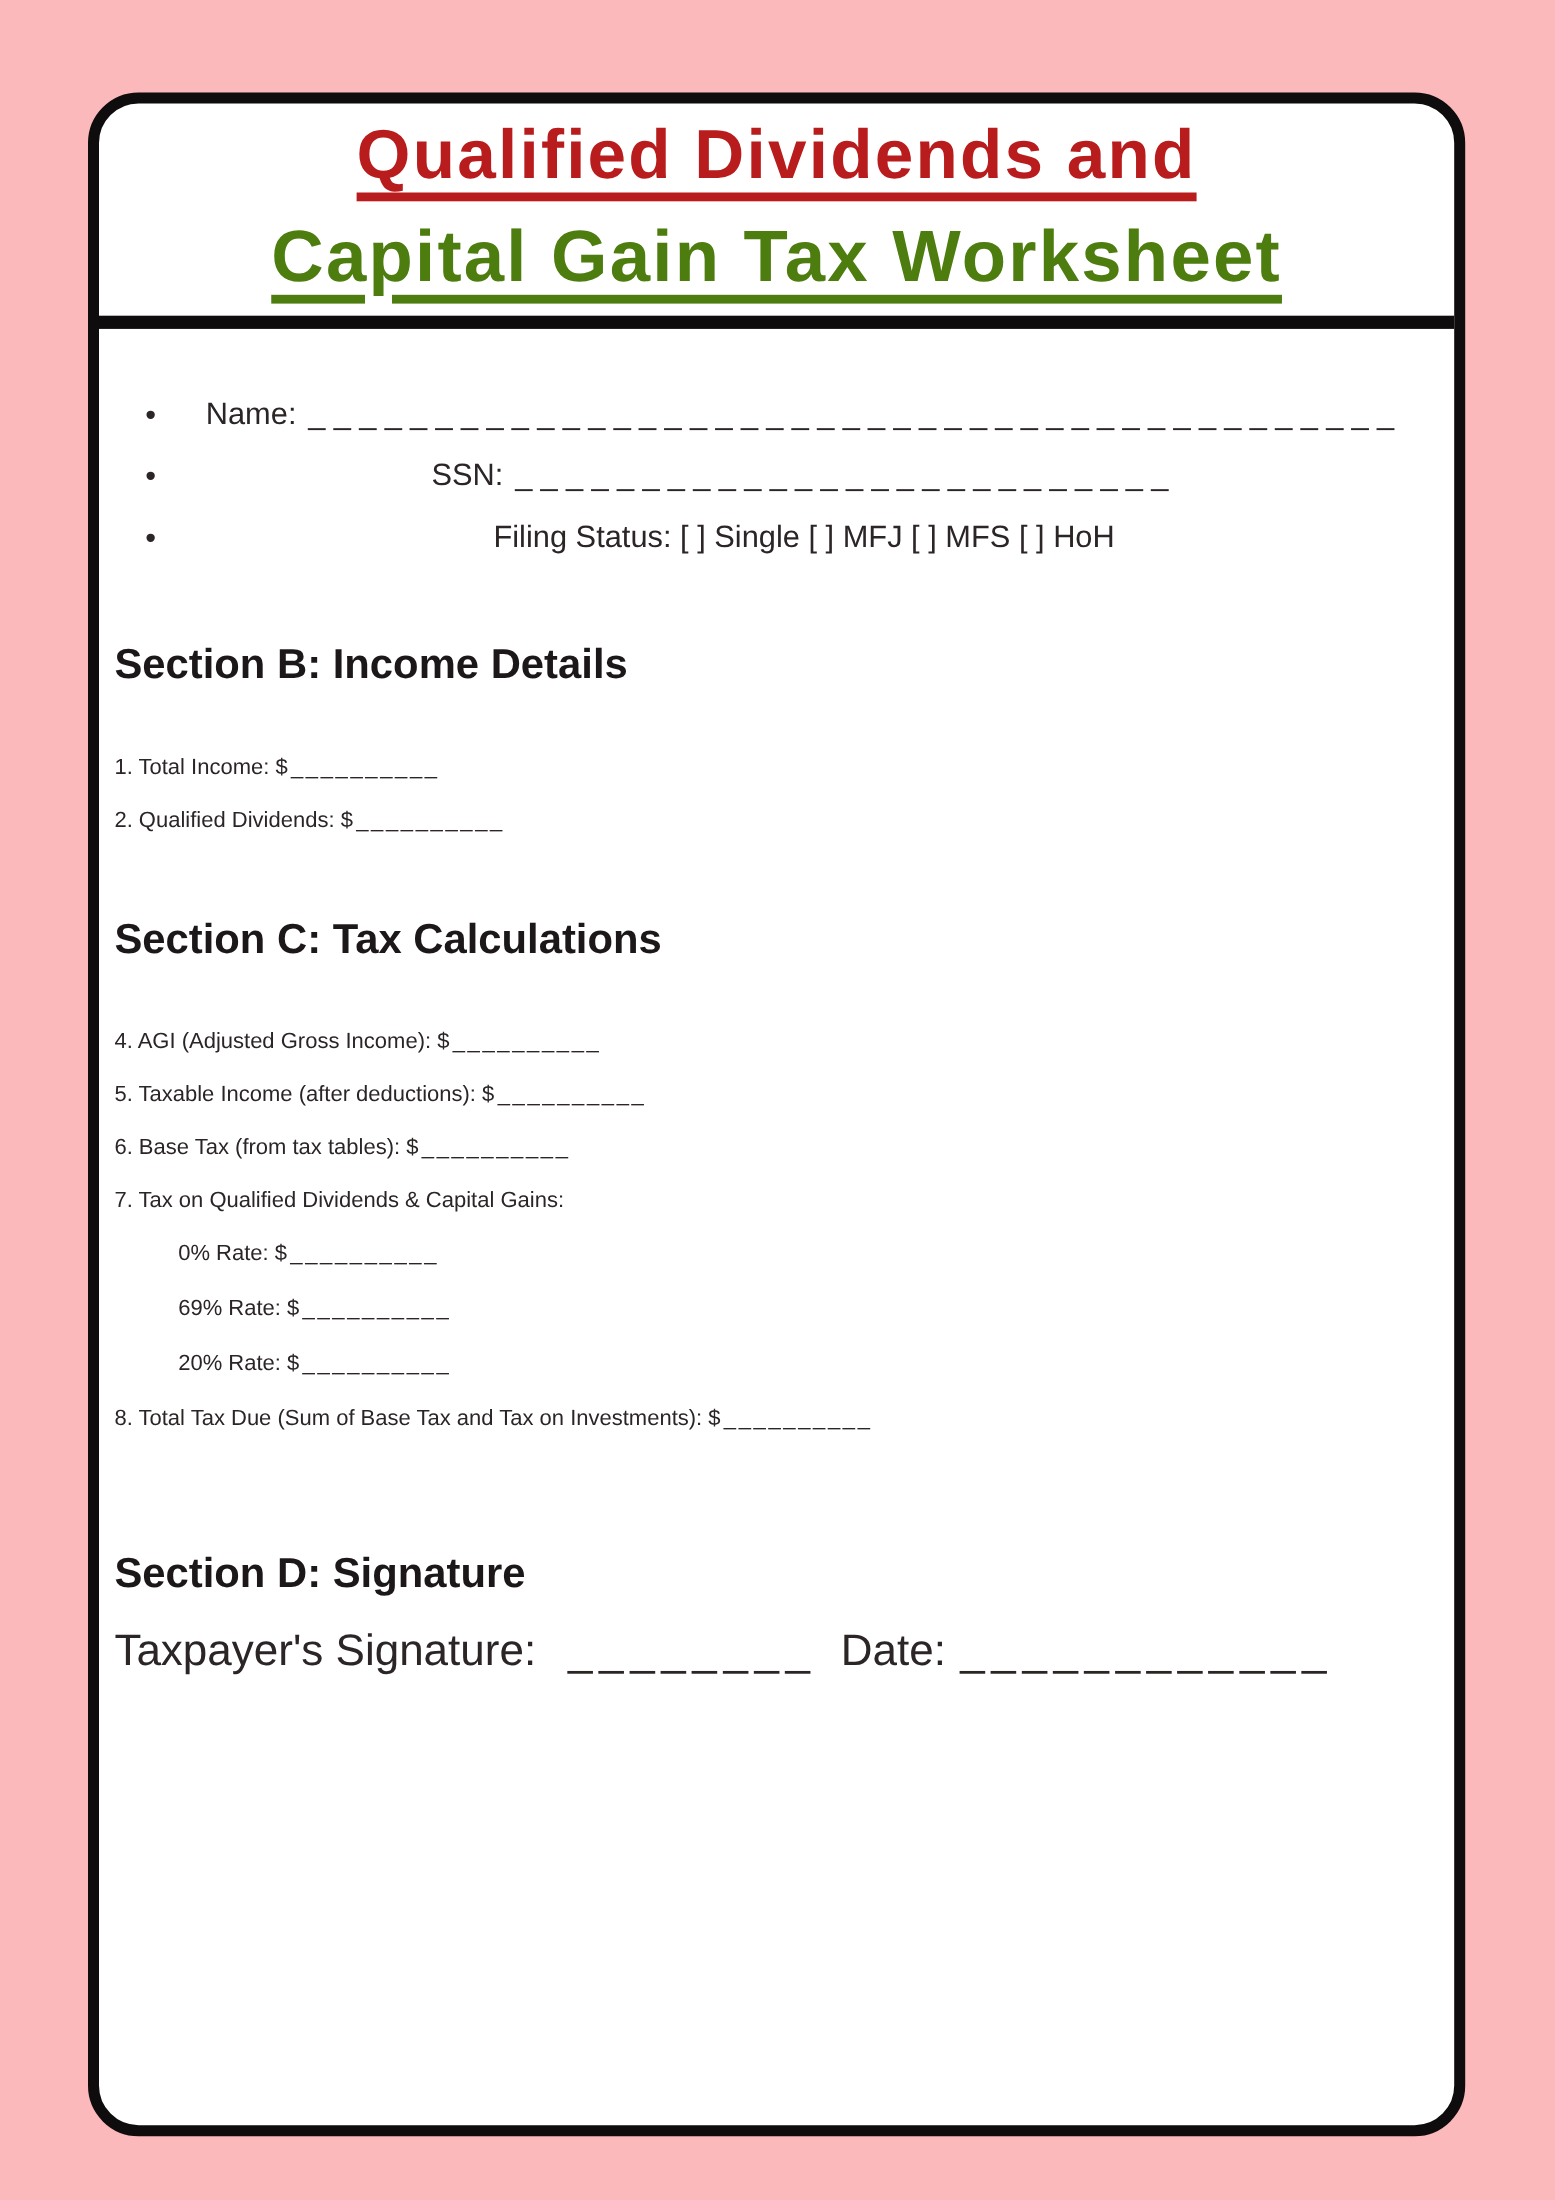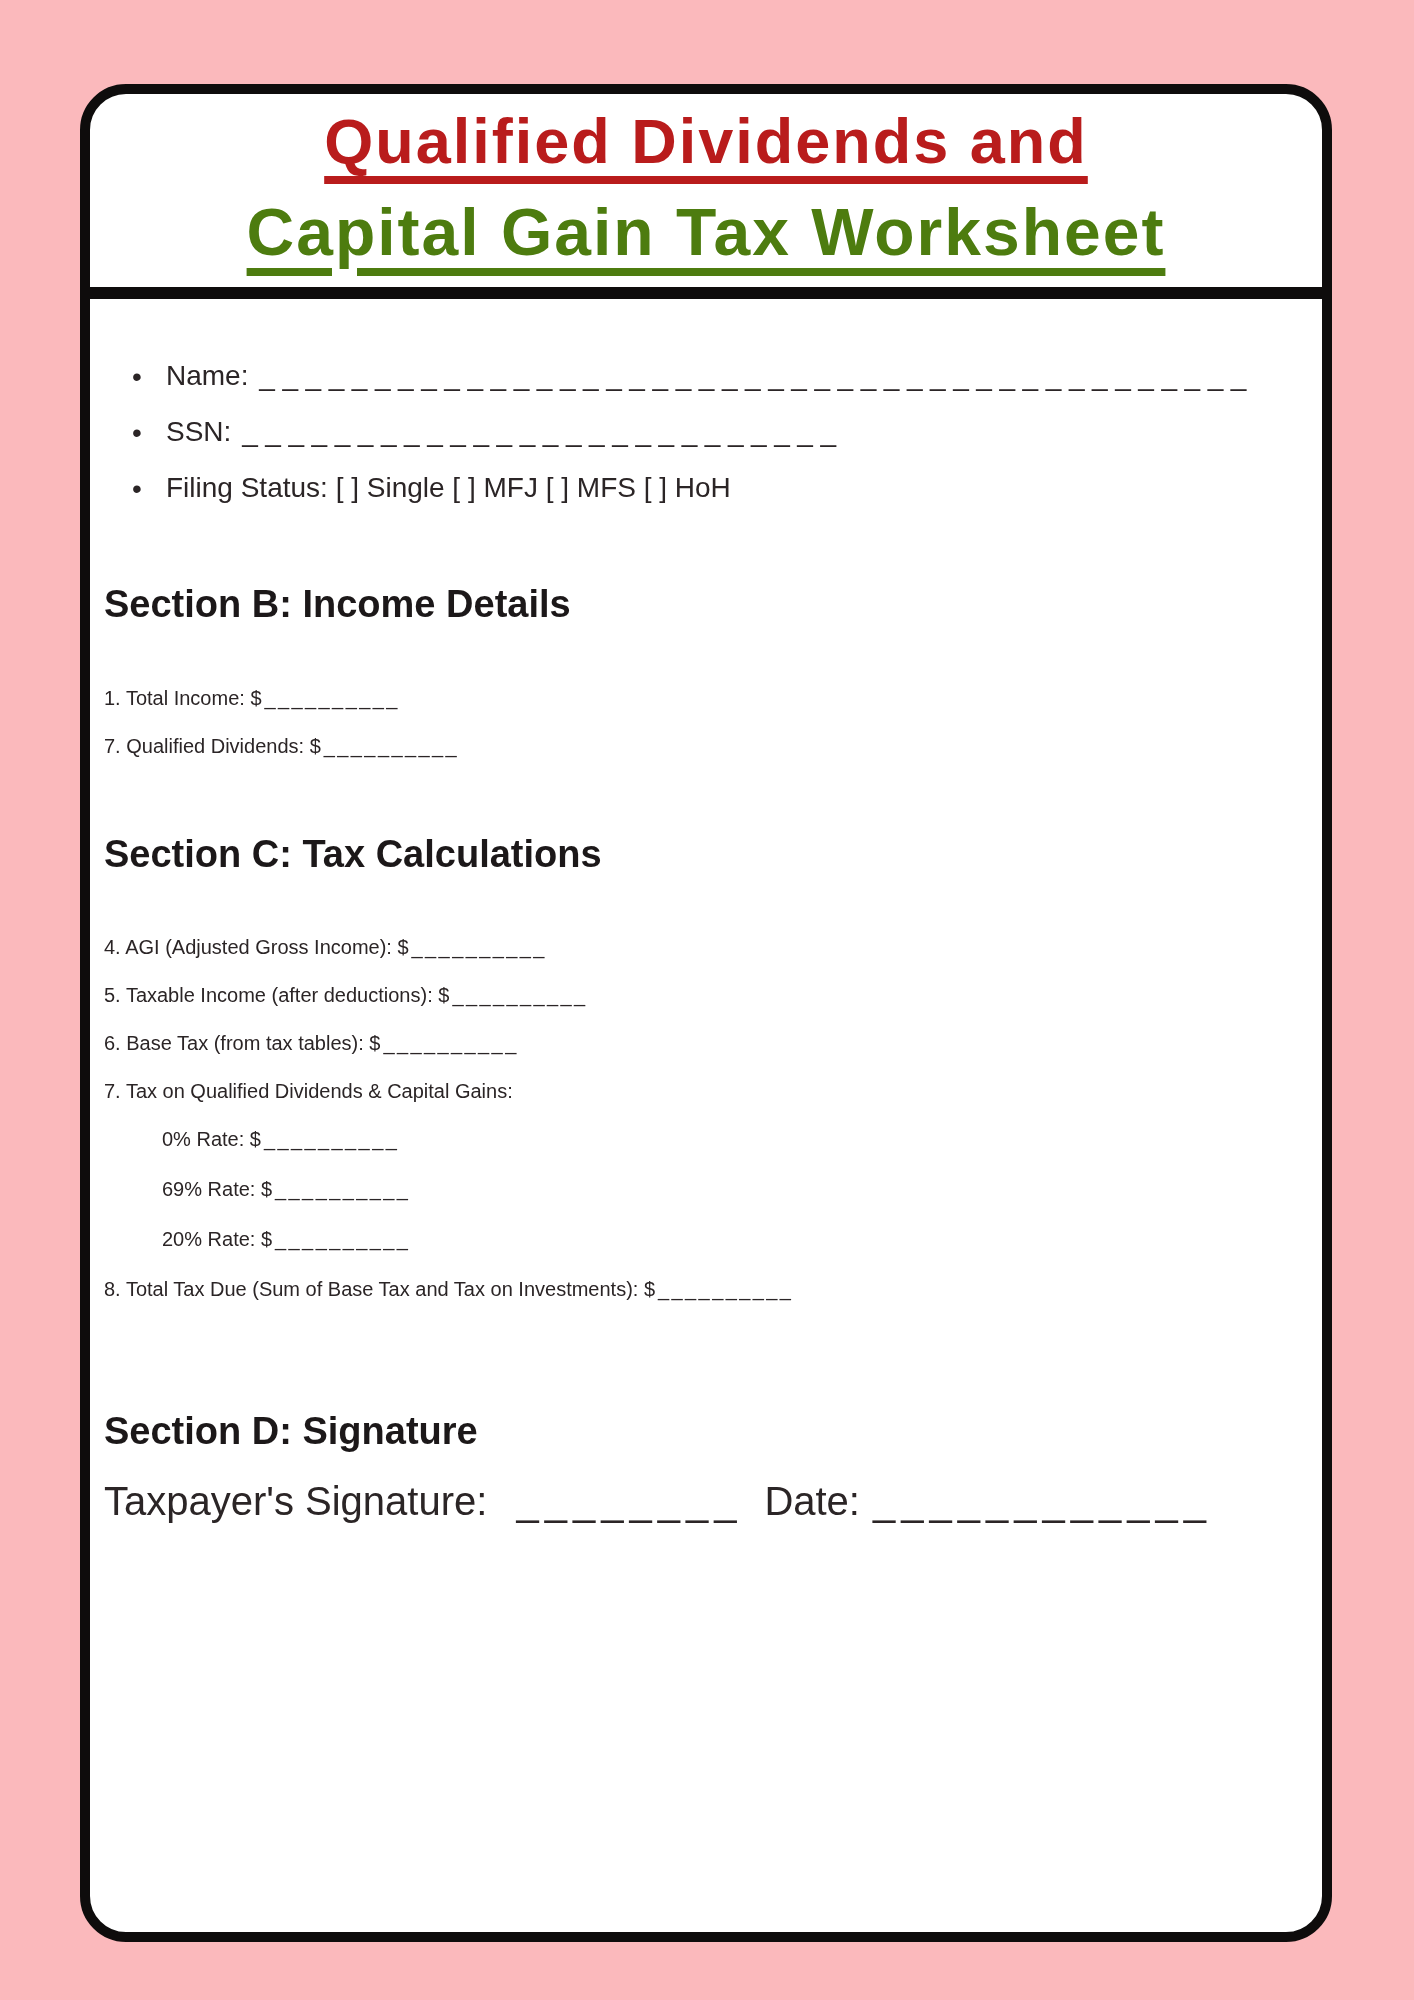--- a/index.html
+++ b/index.html
@@ -46,20 +46,21 @@
   .mt-c { margin-top:74px; }
   .mt-d { margin-top:108px; }
   .bullets { margin-top:60px; list-style:none; }
   .bullets li {
     position:relative;
     padding-left:62px;
     font-size:28px;
     line-height:1.2;
     margin-bottom:22px;
     white-space:nowrap;
+    text-align:center;
   }
   .bullets li::before {
     content:"\2022";
     position:absolute;
     left:28px;
     top:1px;
     font-size:28px;
     color:#2b2526;
   }
   .lines { margin-top:58px; }
@@ -117,21 +118,21 @@
         </ul>
       </section>
 
       <section>
         <h2 class="sec-heading mt-b">Section B: Income Details</h2>
         <div class="lines">
           <div class="line">
             <span>1. Total Income: $</span><span class="blank-sm">__________</span>
           </div>
           <div class="line">
-            <span>7. Qualified Dividends: $</span><span class="blank-sm">__________</span>
+            <span>2. Qualified Dividends: $</span><span class="blank-sm">__________</span>
           </div>
         </div>
       </section>
 
       <section>
         <h2 class="sec-heading mt-c">Section C: Tax Calculations</h2>
         <div class="lines">
           <div class="line">
             <span>4. AGI (Adjusted Gross Income): $</span><span class="blank-sm">__________</span>
           </div>

